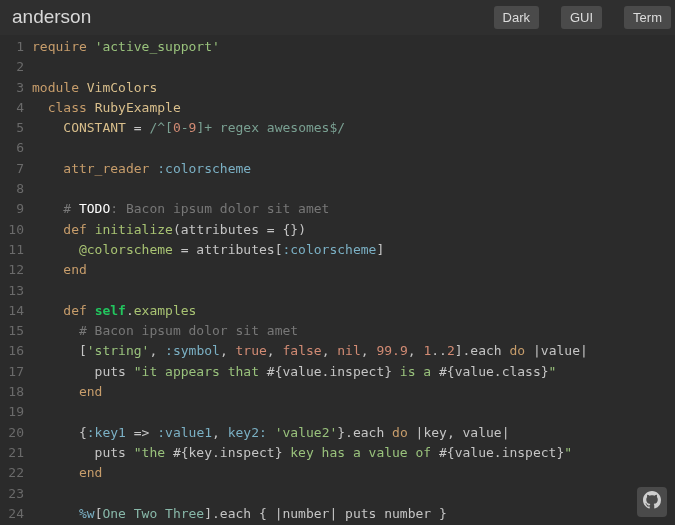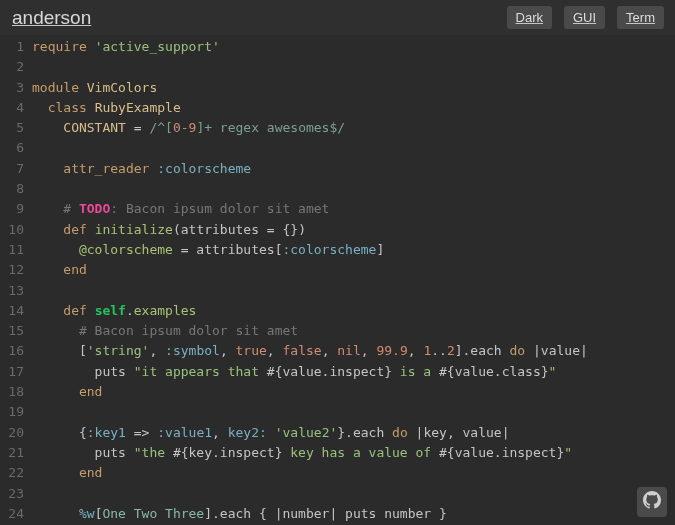--- a/index.html
+++ b/index.html
@@ -5,32 +5,31 @@
   * { box-sizing: border-box; margin: 0; padding: 0; }
   html, body {
     width: 675px; height: 525px;
     background: #2b2b2b;
     font-family: "Helvetica Neue", Arial, sans-serif;
     overflow: hidden;
     color: #c5c5c5;
   }
   .header {
     display: flex;
-    align-items: flex-end;
+    align-items: flex-start;
     justify-content: space-between;
-    padding: 6px 11px 6px 12px;
+    padding: 6px 4px 6px 12px;
     background: #2f2f2f;
-    text-decoration: underline;
   }
   .title {
     font-size: 19px;
     color: #d8d8d8;
     font-weight: 400;
   }
-  .btns { display: flex; gap: 12px; border-radius: 7px; }
+  .btns { display: flex; gap: 22px; border-radius: 7px; }
   .btn {
     background: #4a4a4a;
     color: #dcdcdc;
     font-size: 13px;
     padding: 4px 9px;
     border-radius: 3px;
     cursor: pointer;
     border: none;
   }
   .editor {
@@ -55,21 +54,21 @@
     color: #c5c5c5;
   }
   .code .row { height: 20.3px; }
   
   .kw   { color: #c79d6b; }   
   .const{ color: #d9bf8c; }   
   .str  { color: #99c27c; margin-top: 24px; }   
   .rgx  { color: #7aa092; }
   .sym  { color: #7bb0c4; }   
   .cmt  { color: #777777; }
-  .todo { color: #ec4899; font-weight: bold; }
+  .todo { color: #ffffff; font-weight: normal; }
   .bool { color: #d28b74; }   
   .num  { color: #d28b74; }
   .meth { color: #a8c373; text-align: center; }   
   .ivar { color: #a8c373; margin-top: 36px; }   
   .punc { color: #c5c5c5; }
   .id   { color: #22c55e; font-weight: bold; }
   .interp { color: #c5c5c5; }
   .wlit { color: #88b8a9; }
 
   .github {

